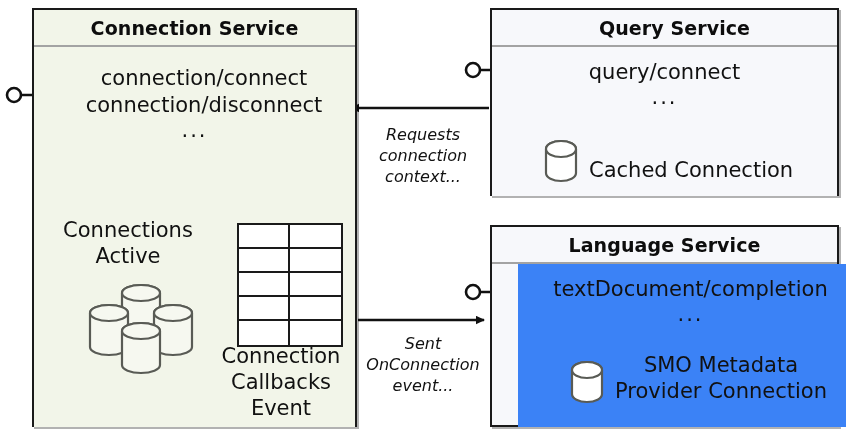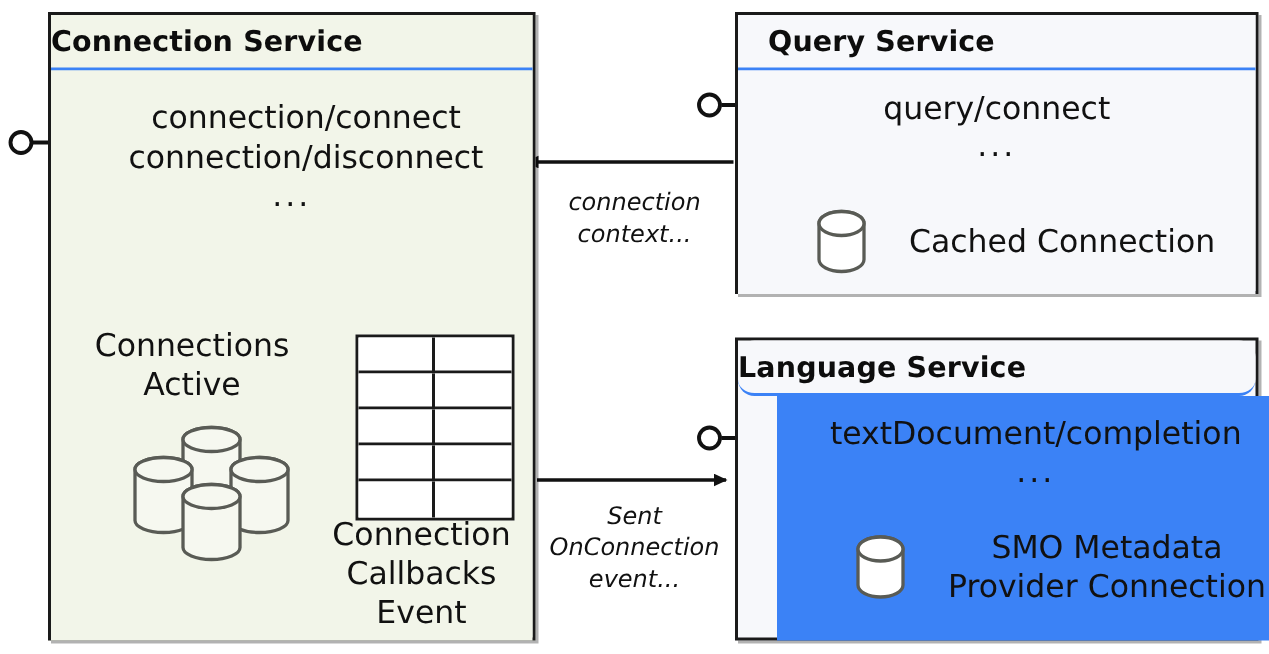--- a/index.html
+++ b/index.html
@@ -19,23 +19,24 @@
   
   .uml-box {
     position: absolute;
     box-sizing: border-box;
     border: 2px solid #1a1a1a;
     box-shadow: 2px 2px 0 rgba(0,0,0,0.30);
   }
   .uml-header {
     box-sizing: border-box;
     height: 37px;
-    border-bottom: 2px solid #3b82f6;
+    border-bottom: 2px solid #a3a3a3;
     display: flex;
     align-items: center;
+    justify-content: center;
   }
   .uml-header-text {
     font-weight: bold;
     font-size: 19px;
     color: #0d0d0d;
     letter-spacing: 0.1px;
   }
   .uml-body {
     position: relative;
     box-sizing: border-box;
@@ -44,21 +45,21 @@
 
   #connection-service { left: 32px; top: 8px; width: 325px; height: 419px; background: #f2f5e9; }
   #connection-service .uml-header { background: #f2f5e9; }
   #connection-service .uml-body { background: #f2f5e9; height: 380px; }
 
   #query-service { left: 490px; top: 8px; width: 349px; height: 188px; background: #f7f8fb; }
   #query-service .uml-header { background: #f7f8fb; padding-left: 20px; }
   #query-service .uml-body { background: #f7f8fb; height: 149px; }
 
   #language-service { left: 490px; top: 225px; width: 349px; height: 202px; background: #f7f8fb; }
-  #language-service .uml-header { background: #f7f8fb; border-radius: 11px; }
+  #language-service .uml-header { background: #f7f8fb; }
   #language-service .uml-body { background: #3b82f6; height: 163px; margin-left: 26px; }
 
   
   .op-list {
     position: absolute;
     width: 100%;
     text-align: center;
     color: #111111;
   }
   .op-line {
@@ -116,22 +117,22 @@
     border-bottom: 2px solid #1a1a1a;
     background: #ffffff;
   }
   #callback-table .cell:nth-child(2n) { border-right: none; }
   #callback-table .cell:nth-child(n+9) { border-bottom: none; }
 
   
   .cyl-row {
     position: absolute;
     display: flex;
-    align-items: center;
-    gap: 28px;
+    align-items: flex-end;
+    gap: 11px;
   }
   .cyl-row .caption {
     font-size: 21px;
     line-height: 26px;
     color: #111111;
     text-align: center;
     white-space: nowrap;
   }
 
   
@@ -293,20 +294,21 @@
         <span class="caption">
           <span style="display:block">SMO Metadata</span>
           <span style="display:block">Provider Connection</span>
         </span>
       </div>
 
     </div>
   </div>
 
   <div class="edge-label" id="edge-label-requests">
+    <div>Requests</div>
     <div>connection</div>
     <div>context...</div>
   </div>
 
   <div class="edge-label" id="edge-label-sent">
     <div>Sent</div>
     <div>OnConnection</div>
     <div>event...</div>
   </div>
 

